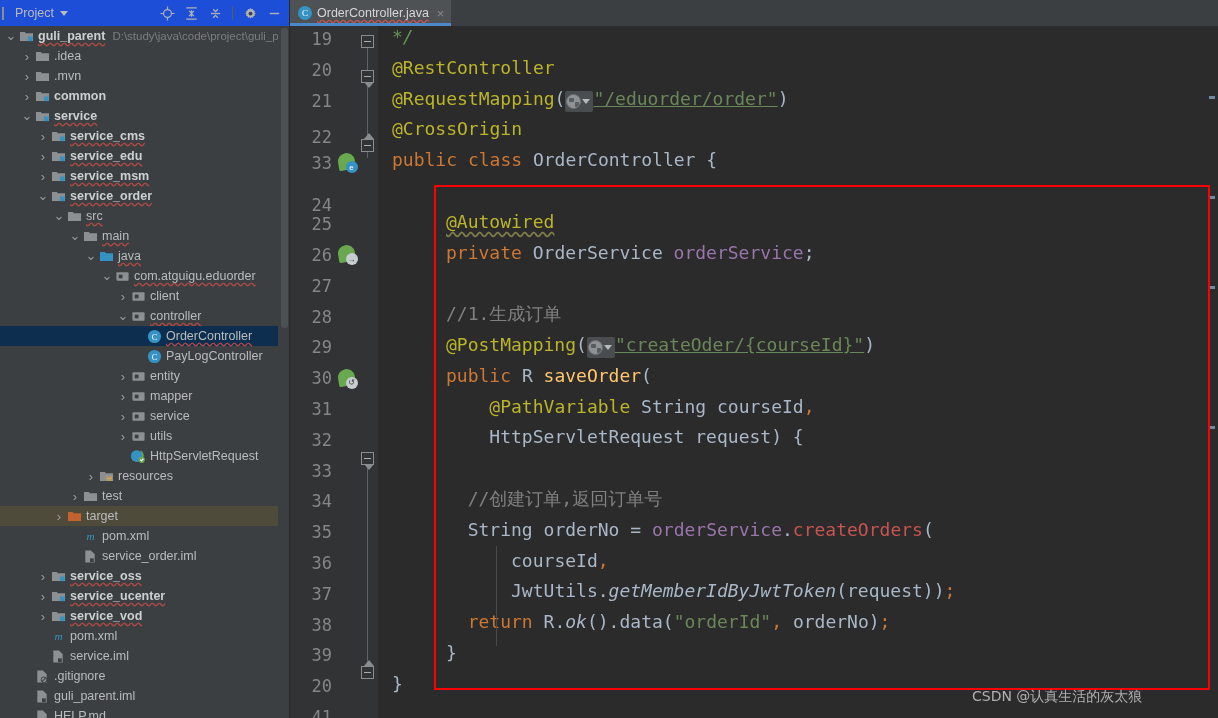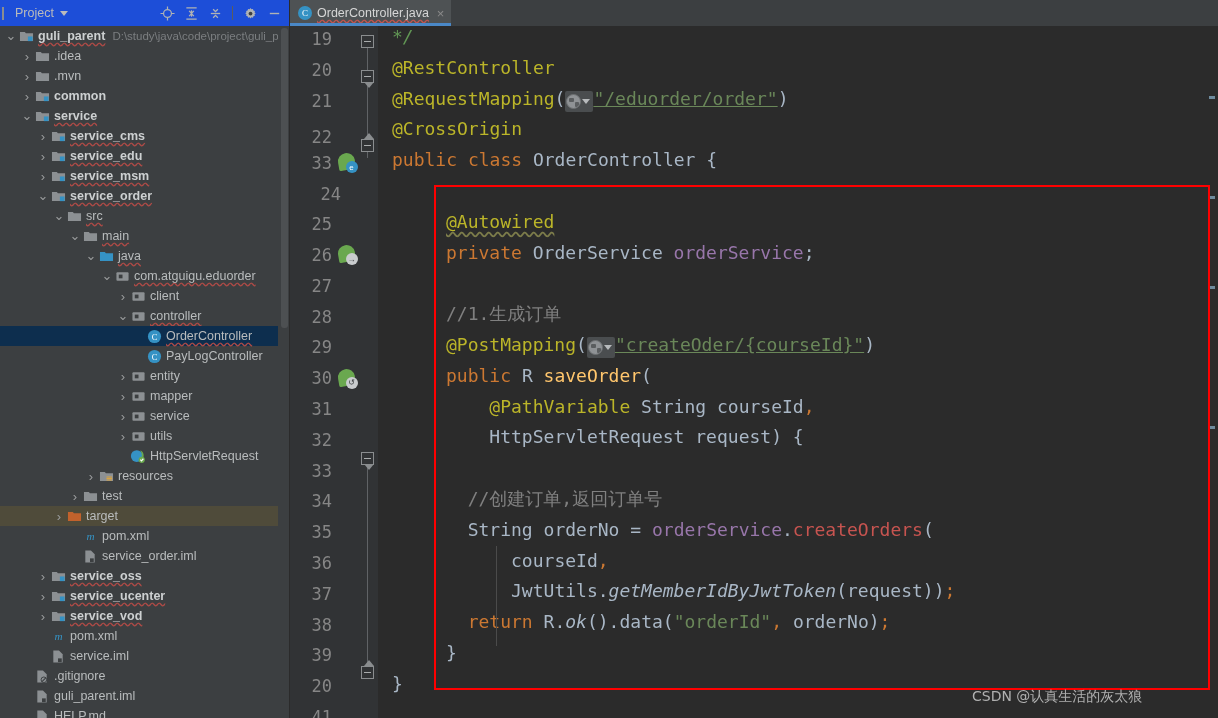--- a/index.html
+++ b/index.html
@@ -846,21 +846,21 @@
             </div>
             <div class="gutter-line" style="top: 121.2px;">
               <span class="gnum">33</span>
               <span class="gmark">
                 <span class="spring">
                   <span class="leaf"></span>
                   <span class="badge b-bean">e</span>
                 </span>
               </span>
             </div>
-            <div class="gutter-line" style="top: 153px; justify-content: center;">
+            <div class="gutter-line" style="top: 164px;">
               <span class="gnum">24</span>
               <span class="gmark"></span>
             </div>
             <div class="gutter-line" style="top: 182.8px;">
               <span class="gnum">25</span>
               <span class="gmark"></span>
             </div>
             <div class="gutter-line" style="top: 213.6px;">
               <span class="gnum">26</span>
               <span class="gmark">

